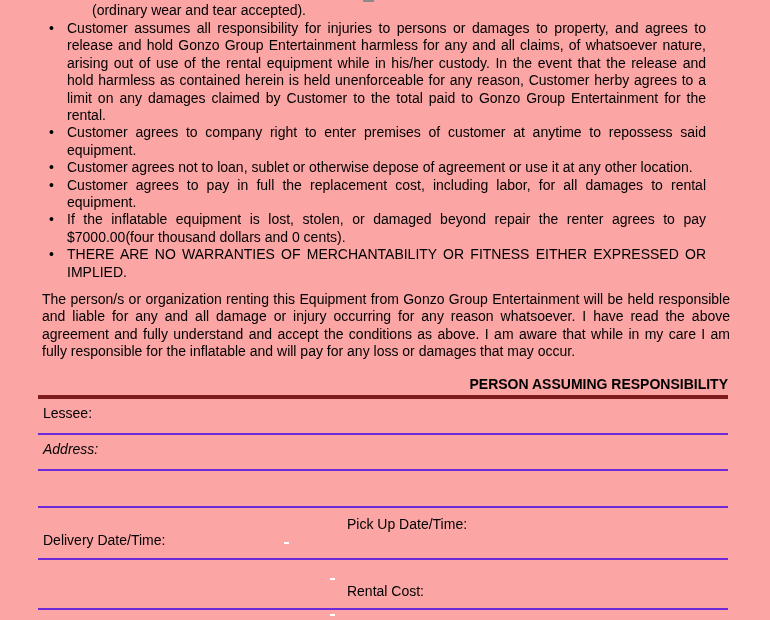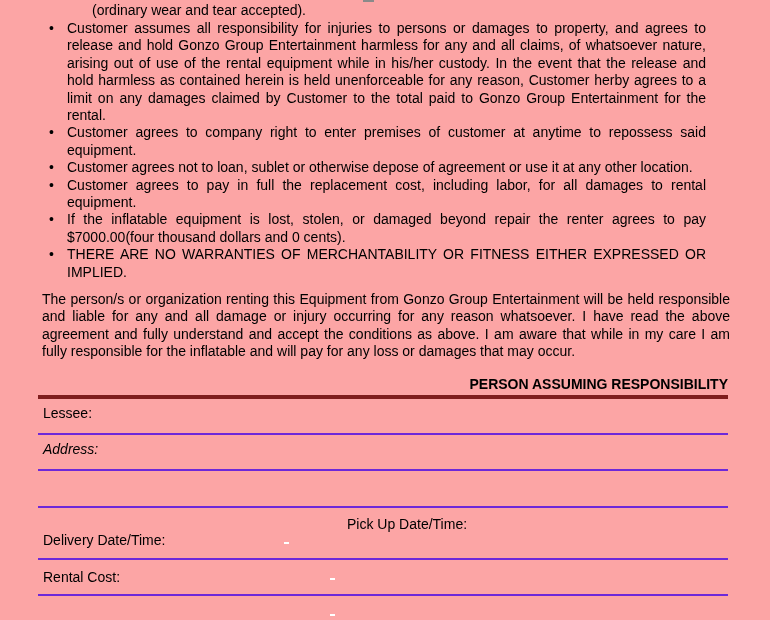--- a/index.html
+++ b/index.html
@@ -84,21 +84,21 @@
     position: relative;
     box-sizing: content-box;
     border-bottom: 2px solid #6d28d9;
     padding-left: 5px;
   }
   .row-lessee   { height: 28px; padding-top: 6px; }
   .row-address  { height: 28px; padding-top: 6px; font-style: italic; }
   .row-blank    { height: 35px; padding-top: 0; }
   .row-license  { height: 27px; padding-top: 9px; }
   .row-delivery { height: 26px; padding-top: 24px; }
-  .row-rental   { height: 25px; padding-top: 9px; }
+  .row-rental   { height: 25px; padding-top: 23px; text-align: center; }
   .pickup-label {
     position: absolute;
     left: 309px;
     top: 8px;
   }
   
   .border-gap {
     position: absolute;
     width: 5px;
     height: 2px;

